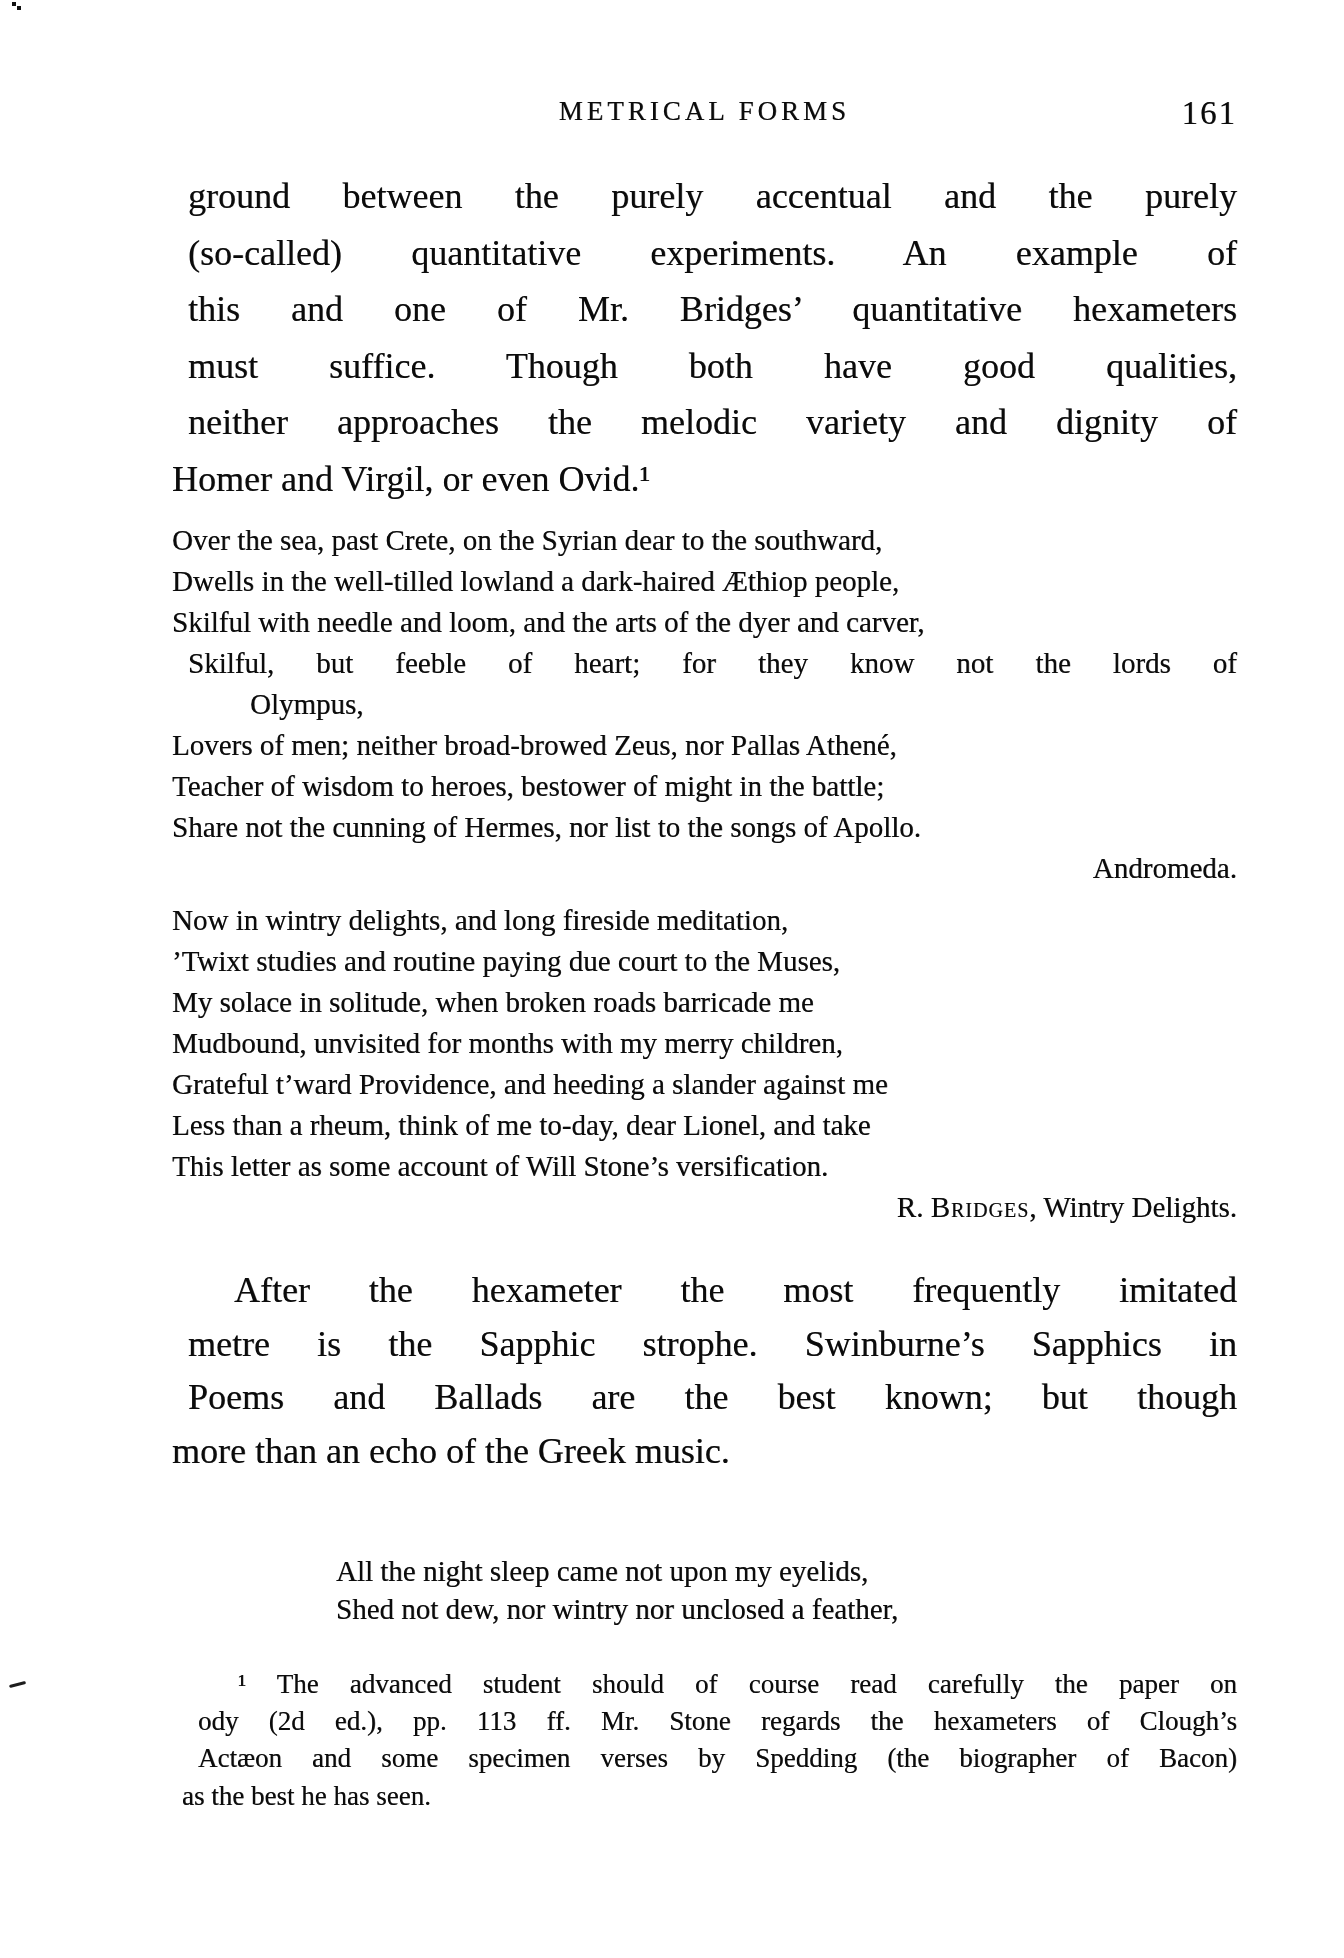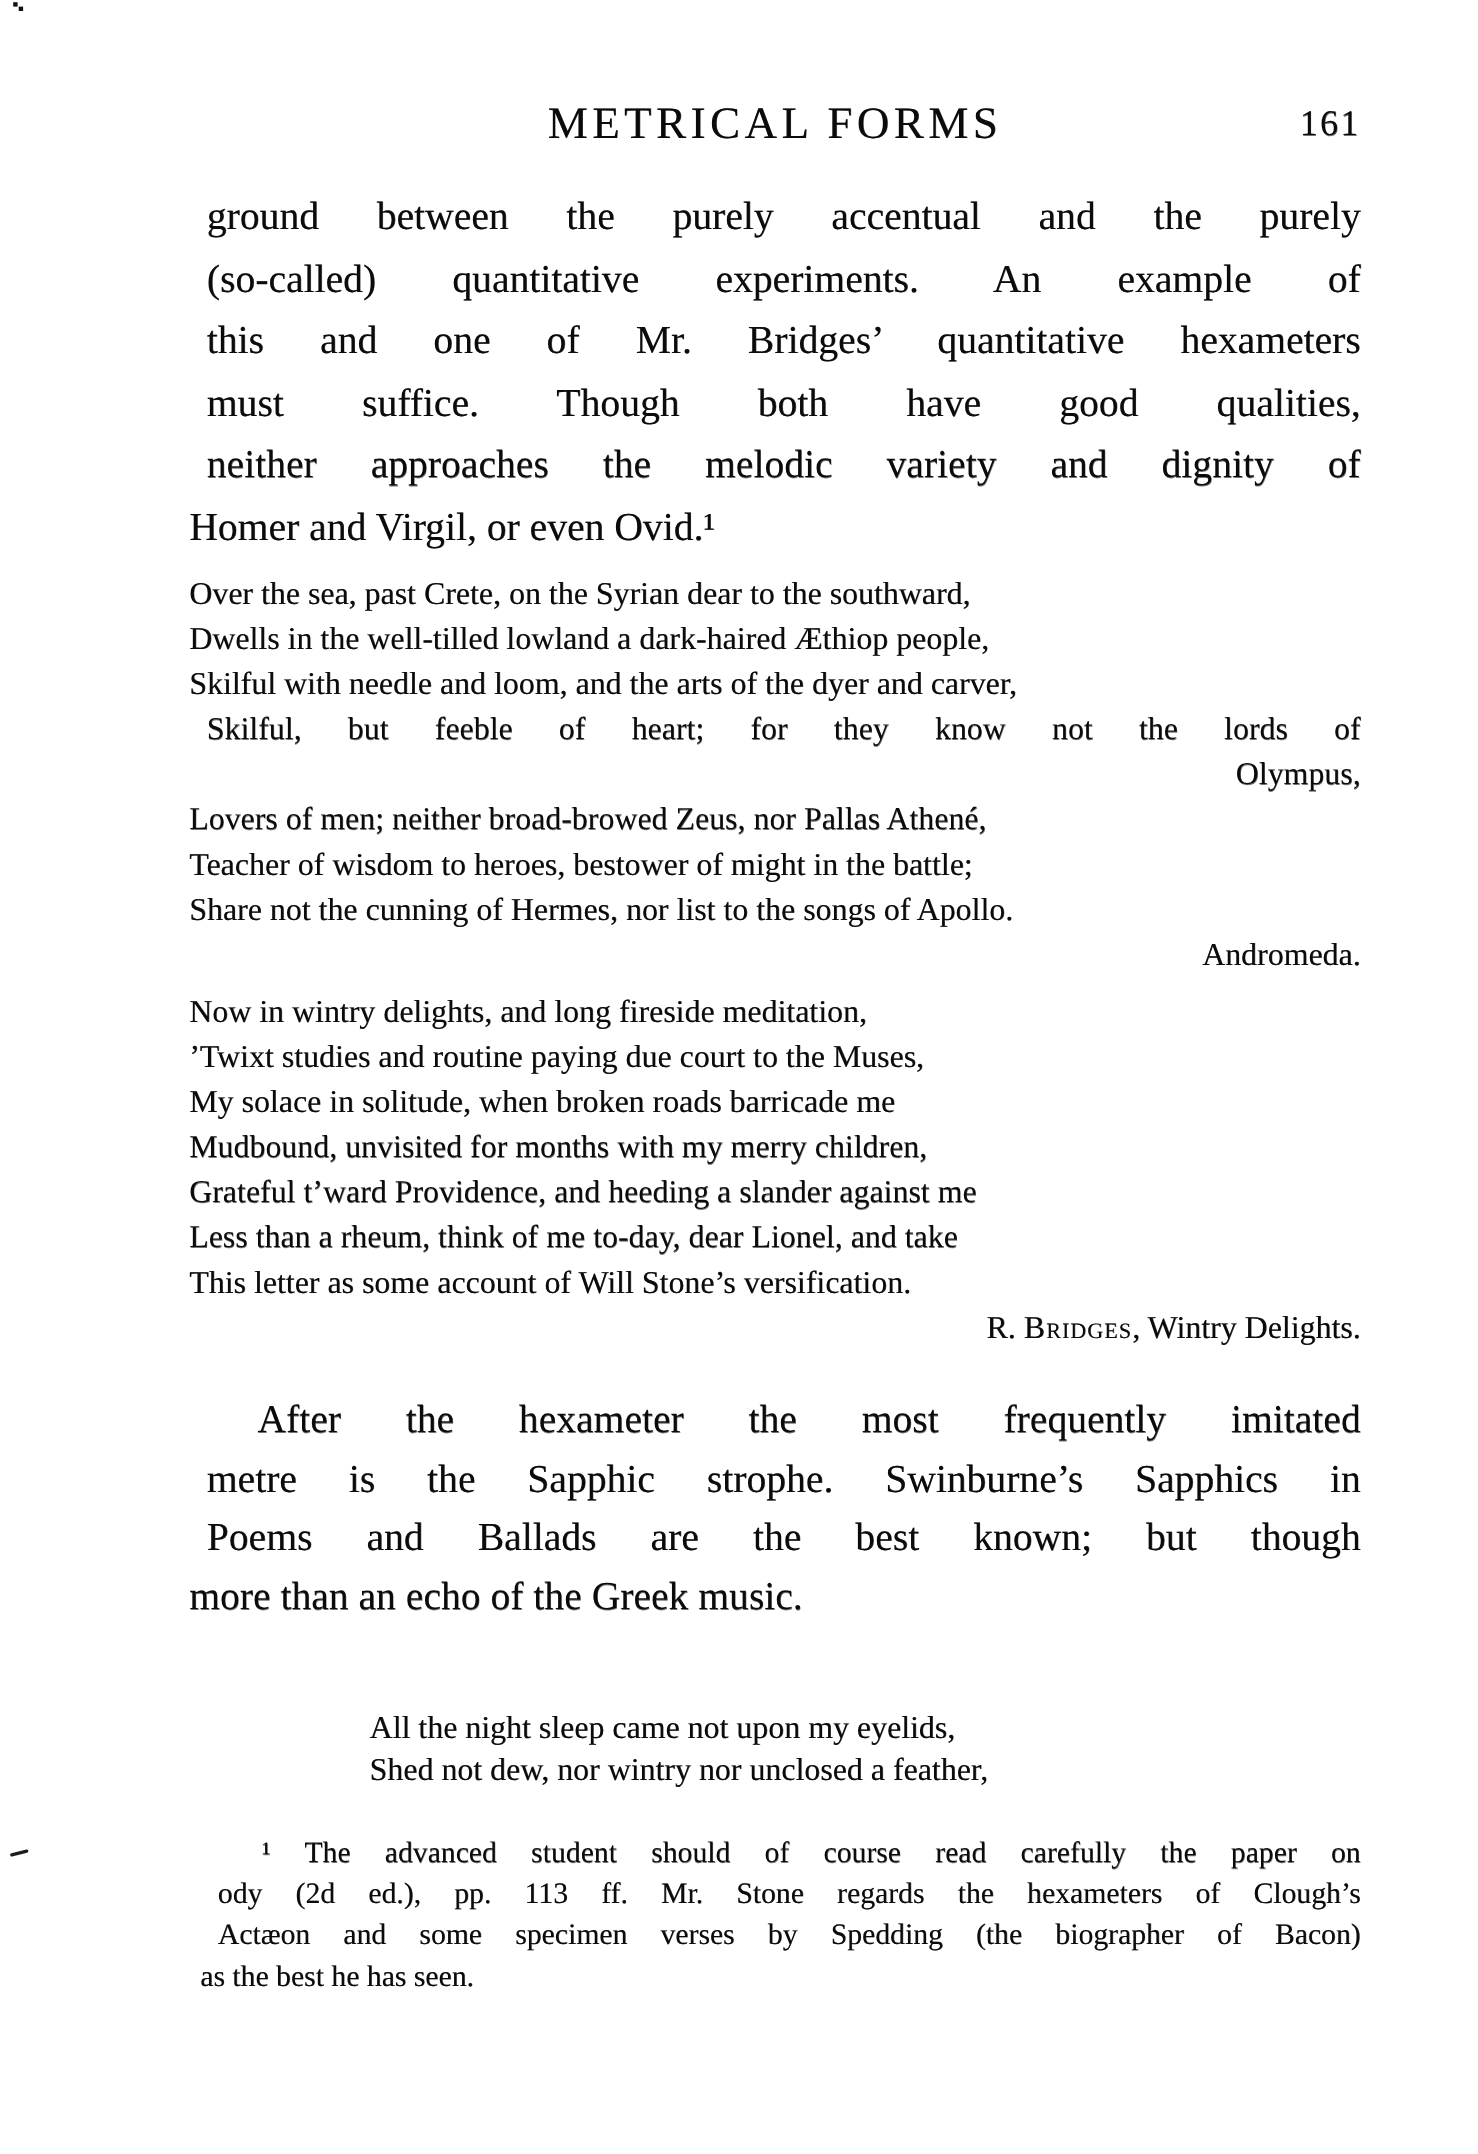--- a/index.html
+++ b/index.html
@@ -16,21 +16,21 @@
 
   
   .running-head {
     position: absolute;
     left: 172px; top: 88px;
     width: 1065px; height: 50px;
   }
   .head-title {
     display: block;
     text-align: center;
-    font-size: 41px;
+    font-size: 27px;
     line-height: 46px;
     letter-spacing: 4px;
   }
   .folio {
     position: absolute;
     right: 0; top: 7px;
     font-size: 33px;
     line-height: 36px;
     letter-spacing: 2px;
   }
@@ -68,21 +68,21 @@
     left: 182px; top: 1666px;
     width: 1055px;
     font-size: 27px;
     line-height: 37.2px;
   }
 
   .line { white-space: nowrap; }
   .j { white-space: normal; text-align: justify; text-align-last: justify; margin-left: 16px; }
   .ind-p  { text-indent: 46px; }
   .ind-fn { text-indent: 40px; }
-  .ind-ol { padding-left: 78px; text-align: right; }
+  .ind-ol { padding-left: 78px; }
   .attr-r { text-align: right; }
   .sc { font-variant: small-caps; letter-spacing: 1px; }
 
   
   .speck {
     position: absolute;
     left: 12px; top: 2px;
     width: 4px; height: 4px;
     background: #111;
     box-shadow: 5px 4px 0 0 #111;

